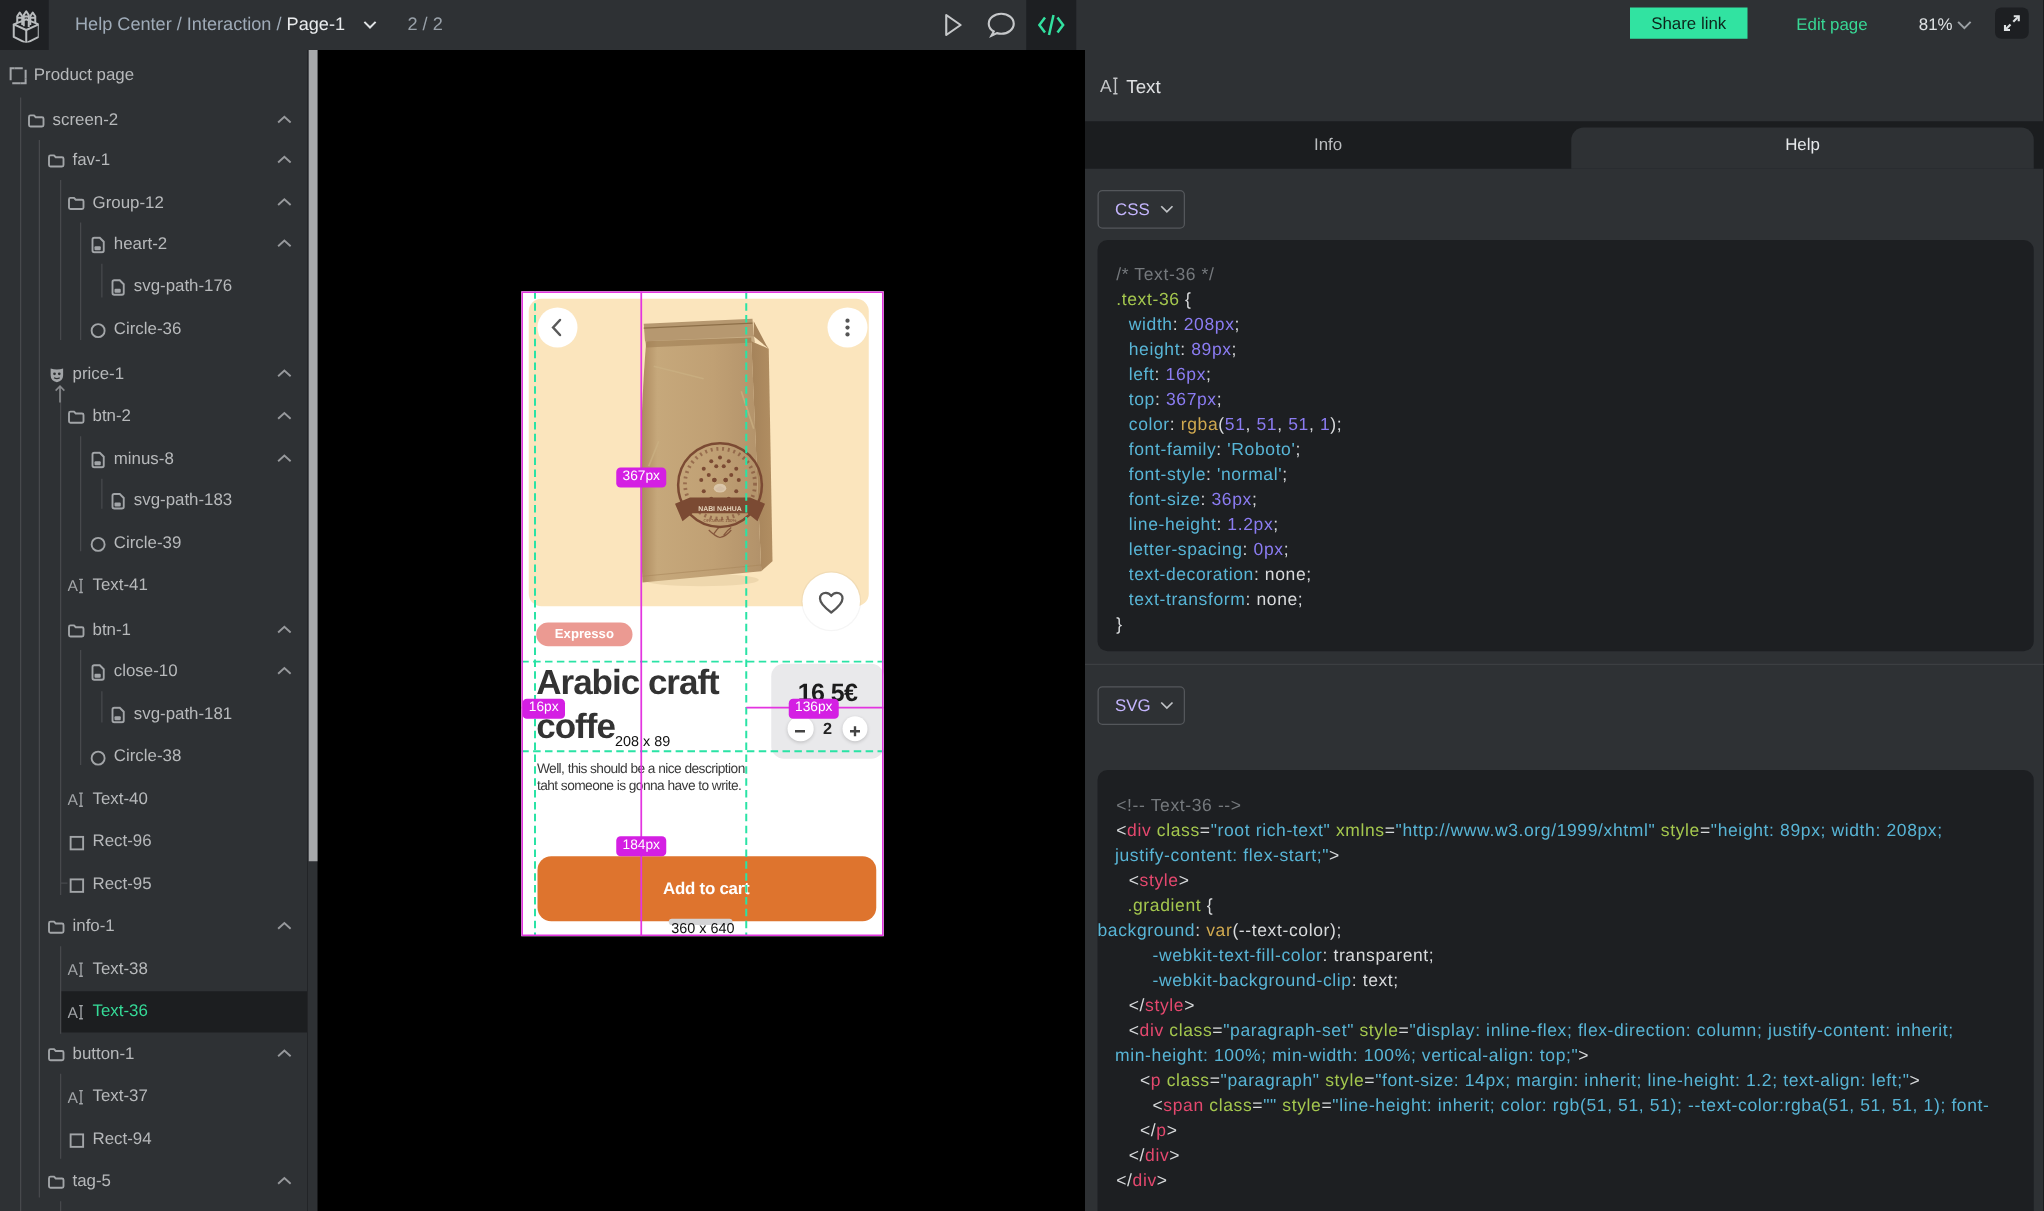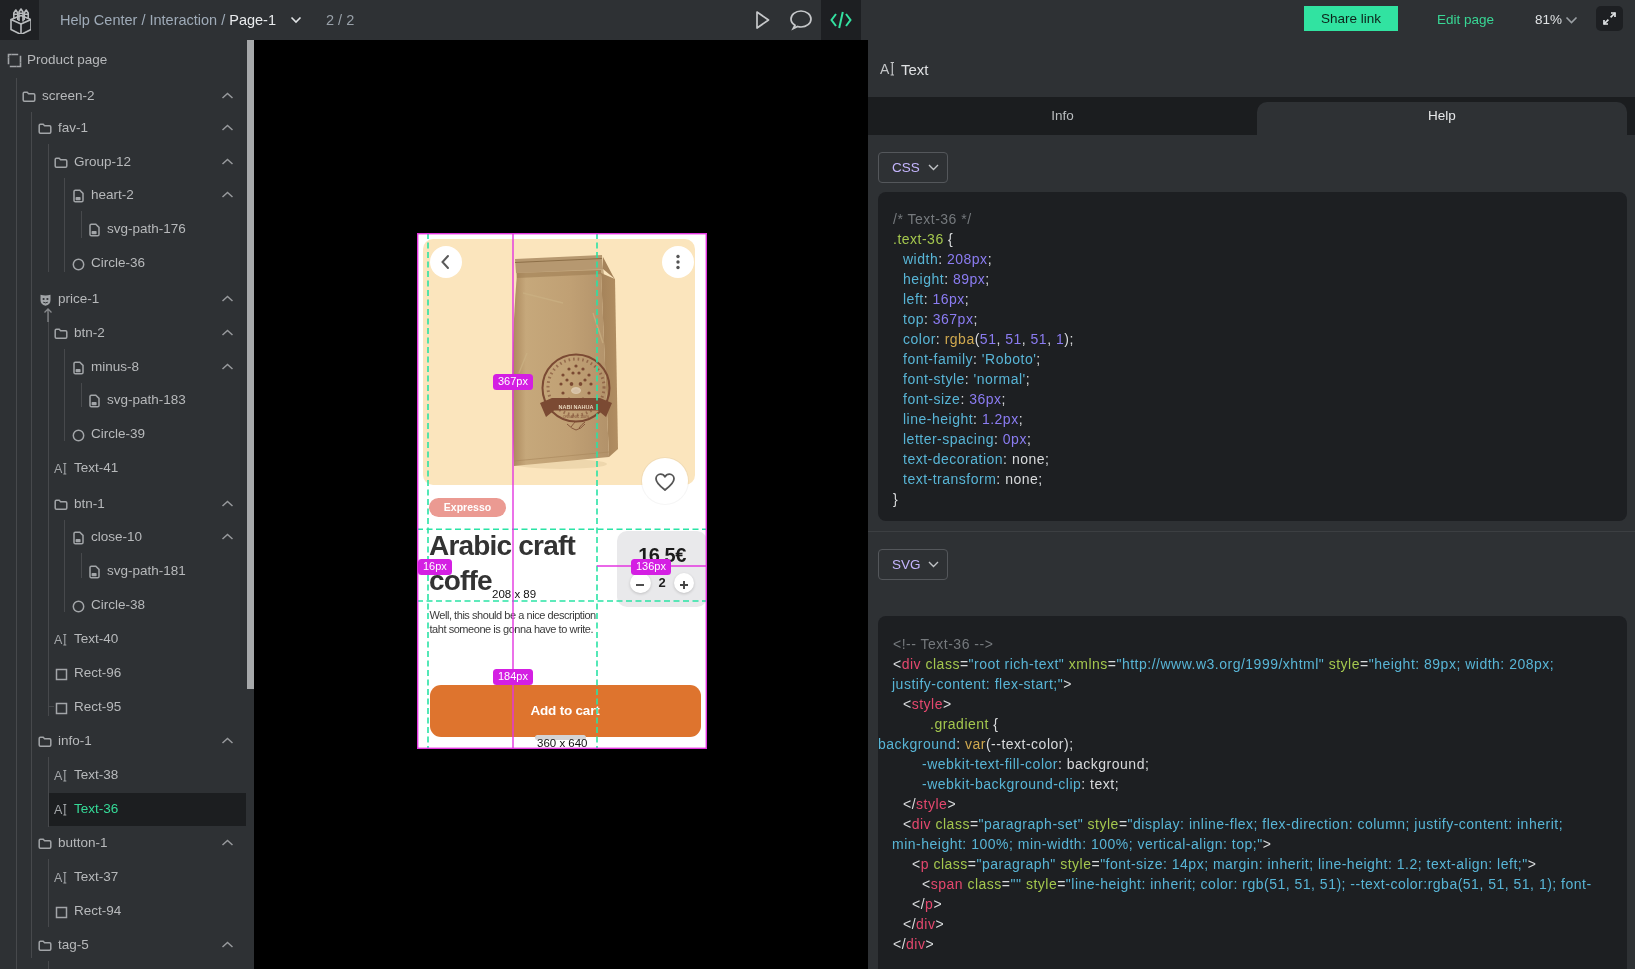--- a/index.html
+++ b/index.html
@@ -428,23 +428,23 @@
 <div class="sep" style="top:491px;"></div>
 <div class="ddown" style="top:509px;">SVG</div>
 <svg class="abs" style="left:60px;top:521px;" width="11" height="7" viewBox="0 0 11 7" xmlns="http://www.w3.org/2000/svg">
         <path d="M1 1 L5.5 5.5 L10 1" stroke="#c0c3c6" stroke-width="1.4" fill="none"></path>
       </svg>
 <div class="codeblk" style="top:576px;height:462px;padding-top:18px;">
         <div class="cl" style="padding-left:15px"><span class="cm">&lt;!-- Text-36 --&gt;</span></div>
 <div class="cl" style="padding-left:15px"><span class="pu">&lt;</span><span class="tg">div</span><span class="pu"> </span><span class="at">class</span><span class="pu">=</span><span class="st">"root rich-text"</span><span class="pu"> </span><span class="at">xmlns</span><span class="pu">=</span><span class="st">"http://www.w3.org/1999/xhtml"</span><span class="pu"> </span><span class="at">style</span><span class="pu">=</span><span class="st">"height: 89px; width: 208px;</span></div>
 <div class="cl" style="padding-left:14px"><span class="st">justify-content: flex-start;"</span><span class="pu">&gt;</span></div>
 <div class="cl" style="padding-left:25px"><span class="pu">&lt;</span><span class="tg">style</span><span class="pu">&gt;</span></div>
-<div class="cl" style="padding-left:52px"><span class="sl">.gradient</span><span class="pu"> {</span></div>
+<div class="cl" style="padding-left:24px"><span class="sl">.gradient</span><span class="pu"> {</span></div>
 <div class="cl" style=""><span class="pr">background</span><span class="pu">: </span><span class="fn">var</span><span class="pu">(--text-color);</span></div>
-<div class="cl" style="padding-left:44px"><span class="pr">-webkit-text-fill-color</span><span class="pu">: background;</span></div>
+<div class="cl" style="padding-left:44px"><span class="pr">-webkit-text-fill-color</span><span class="pu">: transparent;</span></div>
 <div class="cl" style="padding-left:44px"><span class="pr">-webkit-background-clip</span><span class="pu">: text;</span></div>
 <div class="cl" style="padding-left:25px"><span class="pu">&lt;/</span><span class="tg">style</span><span class="pu">&gt;</span></div>
 <div class="cl" style="padding-left:25px"><span class="pu">&lt;</span><span class="tg">div</span><span class="pu"> </span><span class="at">class</span><span class="pu">=</span><span class="st">"paragraph-set"</span><span class="pu"> </span><span class="at">style</span><span class="pu">=</span><span class="st">"display: inline-flex; flex-direction: column; justify-content: inherit;</span></div>
 <div class="cl" style="padding-left:14px"><span class="st">min-height: 100%; min-width: 100%; vertical-align: top;"</span><span class="pu">&gt;</span></div>
 <div class="cl" style="padding-left:34px"><span class="pu">&lt;</span><span class="tg">p</span><span class="pu"> </span><span class="at">class</span><span class="pu">=</span><span class="st">"paragraph"</span><span class="pu"> </span><span class="at">style</span><span class="pu">=</span><span class="st">"font-size: 14px; margin: inherit; line-height: 1.2; text-align: left;"</span><span class="pu">&gt;</span></div>
 <div class="cl" style="padding-left:44px"><span class="pu">&lt;</span><span class="tg">span</span><span class="pu"> </span><span class="at">class</span><span class="pu">=</span><span class="st">""</span><span class="pu"> </span><span class="at">style</span><span class="pu">=</span><span class="st">"line-height: inherit; color: rgb(51, 51, 51); --text-color:rgba(51, 51, 51, 1); font-</span></div>
 <div class="cl" style="padding-left:34px"><span class="pu">&lt;/</span><span class="tg">p</span><span class="pu">&gt;</span></div>
 <div class="cl" style="padding-left:25px"><span class="pu">&lt;/</span><span class="tg">div</span><span class="pu">&gt;</span></div>
 <div class="cl" style="padding-left:15px"><span class="pu">&lt;/</span><span class="tg">div</span><span class="pu">&gt;</span></div>
       </div>

